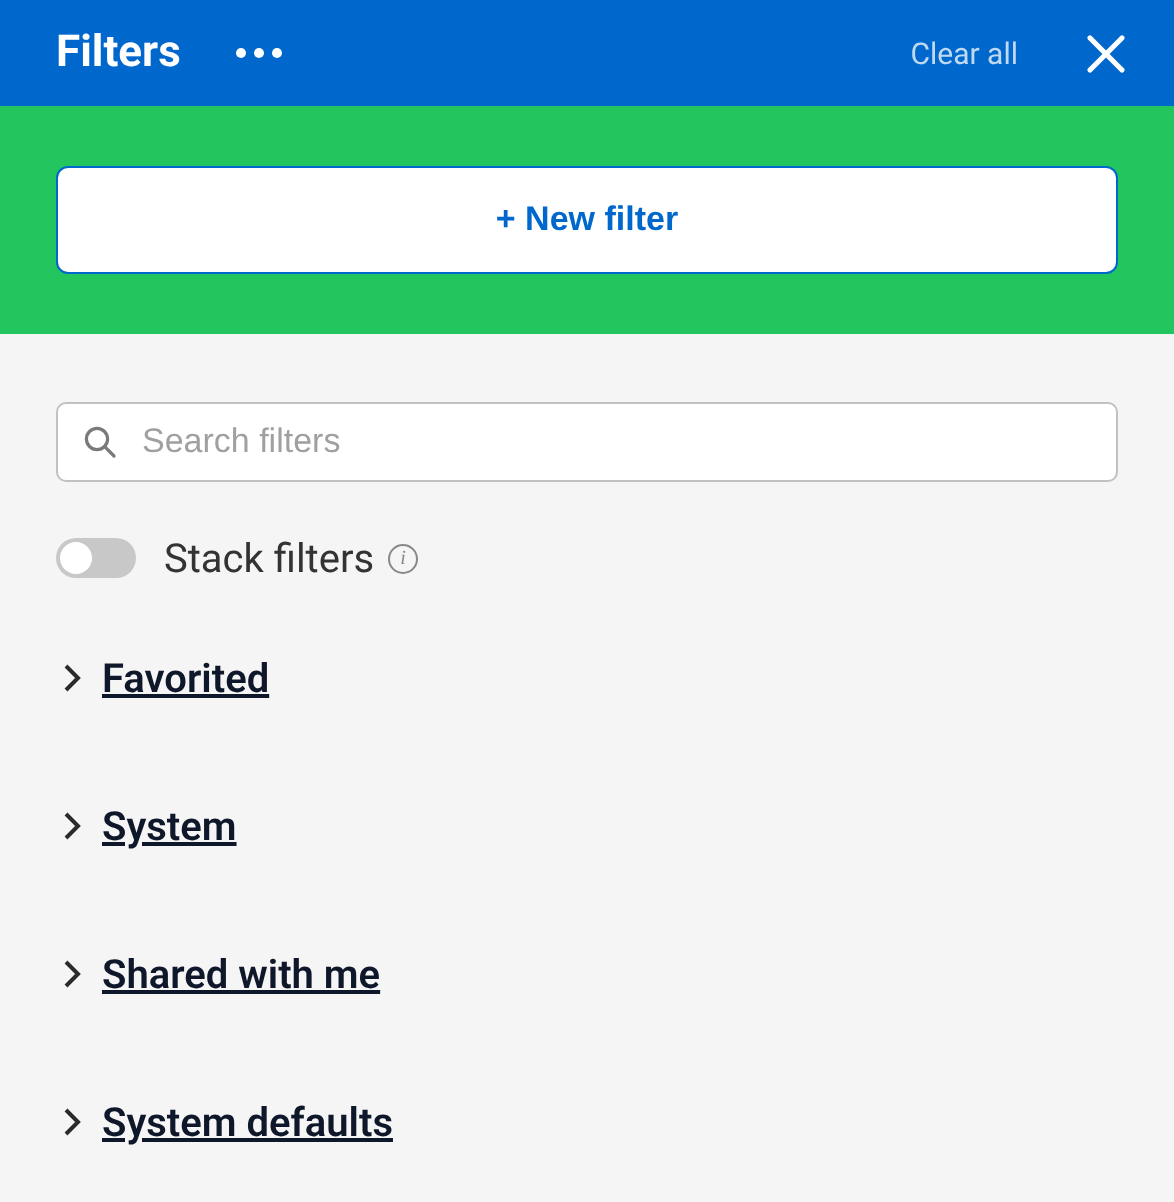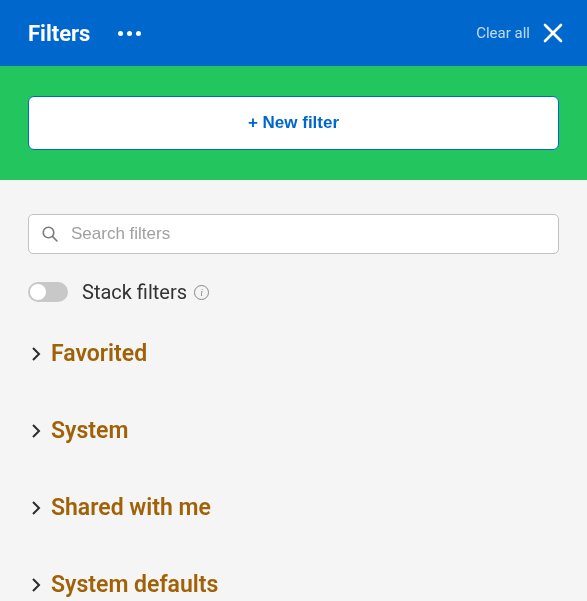--- a/index.html
+++ b/index.html
@@ -10,21 +10,21 @@
     body {
       font-family: -apple-system, BlinkMacSystemFont, "Segoe UI", Roboto, Helvetica, Arial, sans-serif;
       width: 587px;
       height: 601px;
       background: #f5f5f5;
       overflow: hidden;
     }
     .header {
       background: #0067cc;
       color: #ffffff;
-      height: 66px;
+      height: 53px;
       display: flex;
       align-items: center;
       padding: 0 20px 0 28px;
       justify-content: space-between;
     }
     .header-left {
       display: flex;
       align-items: center;
       gap: 24px;
     }
@@ -41,21 +41,21 @@
     }
     .more-icon .dot {
       width: 5px;
       height: 5px;
       background: #ffffff;
       border-radius: 50%;
     }
     .header-right {
       display: flex;
       align-items: center;
-      gap: 9px;
+      gap: 30px;
     }
     .clear-all {
       color: rgba(255,255,255,0.75);
       font-size: 15px;
       cursor: pointer;
     }
     .close-icon {
       cursor: pointer;
       padding: 4px;
     }
@@ -160,23 +160,24 @@
       align-items: center;
       gap: 10px;
       padding: 0 0 0 4px;
       margin-bottom: 50px;
       cursor: pointer;
     }
     .chevron-right svg {
       display: block;
     }
     .category-label {
-      font-size: 23px;
+      font-size: 20px;
       font-weight: 600;
-      color: #a16207;
+      color: #0f172a;
+      text-decoration: underline;
     }
   </style>
 </head>
 <body>
 
 <div class="header">
   <div class="header-left">
     <span class="header-title">Filters</span>
     <span class="more-icon">
       <span class="dot"></span>

